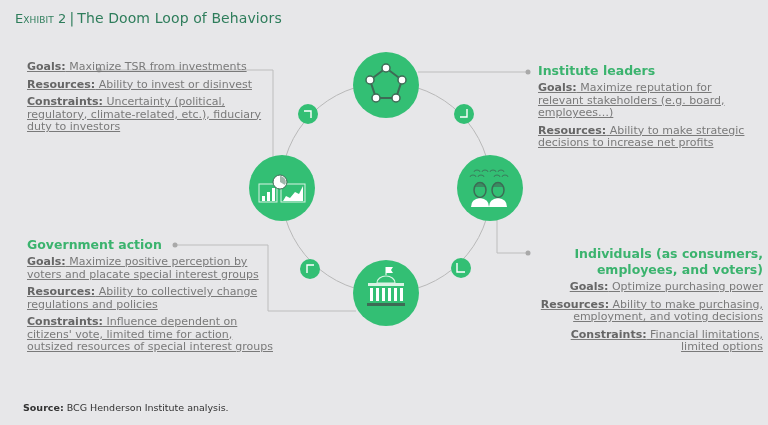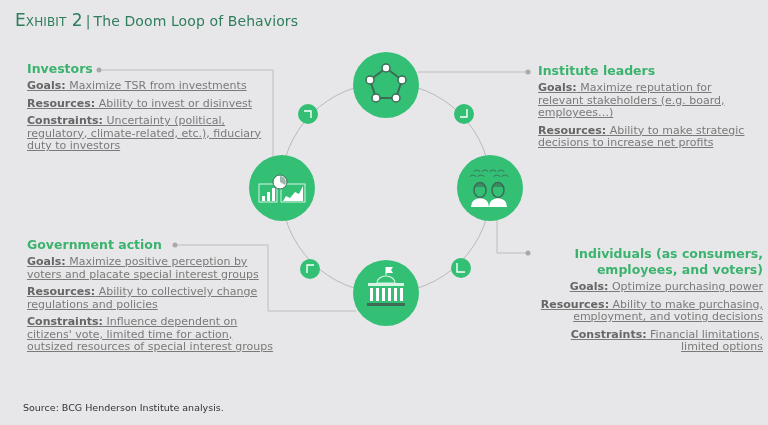--- a/index.html
+++ b/index.html
@@ -8,34 +8,34 @@
     background: #e7e7e9;
     font-family: "DejaVu Sans", "Liberation Sans", sans-serif;
     position: relative;
     color: #6b6b6b;
   }
   .title {
     position: absolute; left: 15px; top: 10px;
     font-size: 14px; color: #2e7d5b; letter-spacing: 0.1px;
     font-family: "DejaVu Sans", sans-serif;
   }
-  .title .exh { font-variant: small-caps; font-size: 17px; }
+  .title .exh { font-variant: small-caps; font-size: 13px; }
   .title .sep { margin: 0 3px; }
   .block { position: absolute; font-size: 11px; line-height: 12.5px; color: #7a7a7a; }
   .block .head { color: #3bb36e; font-weight: bold; font-size: 12.5px; line-height: 16px; margin-bottom: 3px; }
   .block p { margin: 0 0 5px 0; text-decoration: underline; }
   .block b { color: #666; font-weight: bold; }
   #b-investors { left: 27px; top: 61px; width: 250px; }
   #b-business { left: 538px; top: 63px; width: 215px; }
   #b-gov { left: 27px; top: 237px; width: 255px; }
   #b-ind { left: 538px; top: 246px; width: 225px; text-align: right; }
   .source {
     position: absolute; left: 23px; top: 402px; font-size: 9.5px; color: #333;
   }
-  .source b { font-weight: normal; }
+  .source b { font-weight: bold; }
   svg.diagram { position: absolute; left: 0; top: 0; }
 </style>
 </head>
 <body>
 
 <div class="title">
   <span class="exh">Exhibit 2</span><span class="sep">|</span><span>The Doom Loop of Behaviors</span>
 </div>
 
 <svg class="diagram" width="768" height="425" viewBox="0 0 768 425">
@@ -134,21 +134,20 @@
         <rect x="388" y="288" width="3" height="13"></rect>
         <rect x="394" y="288" width="3" height="13"></rect>
         <rect x="400" y="288" width="3" height="13"></rect>
       </g>
       <rect x="367" y="303" width="38" height="3" fill="#3d6b55"></rect>
     </g>
   </g>
 </svg>
 
 <div class="block" id="b-investors">
-  <div class="head">Investors</div>
   <p><b>Goals:</b><span> Maximize TSR from investments</span></p>
   <p><b>Resources:</b><span> Ability to invest or disinvest</span></p>
   <p><b>Constraints:</b><span> Uncertainty (political, regulatory, climate-related, etc.), fiduciary duty to investors</span></p>
 </div>
 
 <div class="block" id="b-business">
   <div class="head">Institute leaders</div>
   <p><b>Goals:</b><span> Maximize reputation for relevant stakeholders (e.g. board, employees…)</span></p>
   <p><b>Resources:</b><span> Ability to make strategic decisions to increase net profits</span></p>
 </div>

